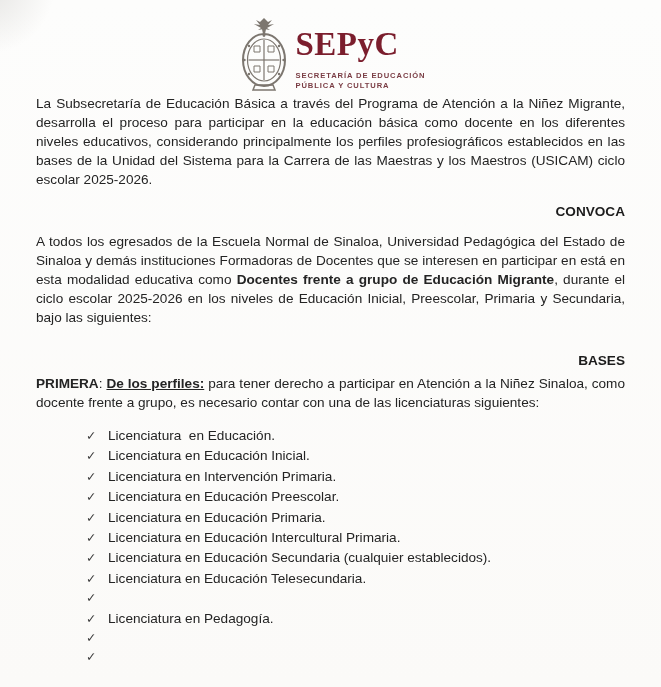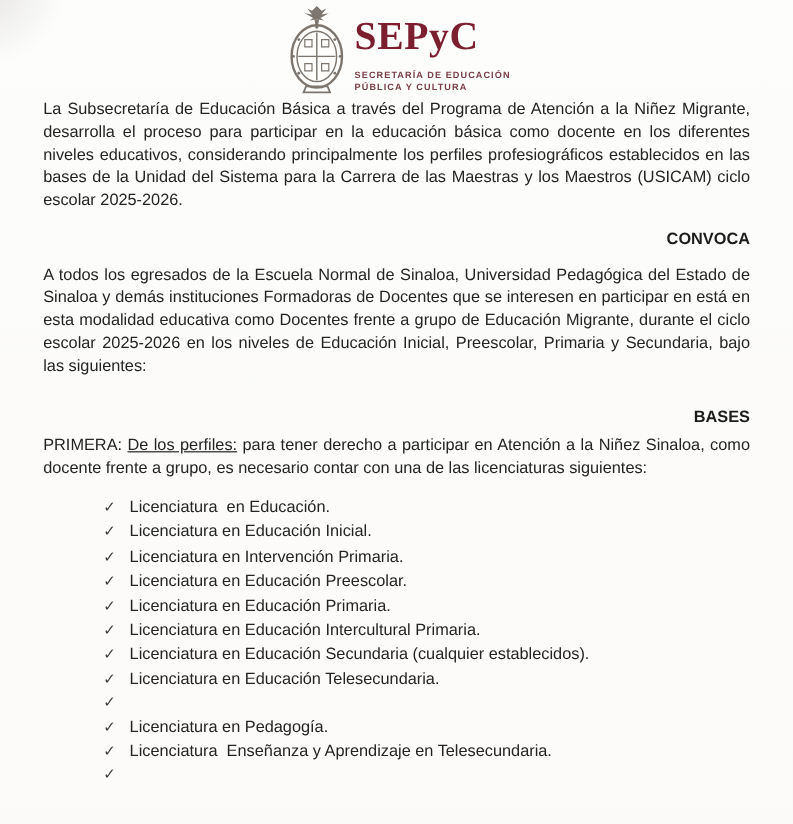--- a/index.html
+++ b/index.html
@@ -18,21 +18,21 @@
       radial-gradient(circle at -2% -2%, rgba(120,115,108,0.18) 0%, rgba(120,115,108,0.0) 7%),
       linear-gradient(180deg, #fdfdfc 0%, #fbfaf8 100%);
     box-sizing: border-box;
     color: #222;
   }
   
   .logo-block {
     display: flex;
     justify-content: center;
     align-items: flex-start;
-    padding-top: 3px;
+    padding-top: 16px;
     gap: 4px;
   }
   .emblem { flex: 0 0 auto; }
   .wordmark { margin-top: 13px; }
   .wordmark .acronym {
     font-family: "Liberation Serif", serif;
     font-weight: bold;
     font-size: 33px;
     line-height: 30px;
     letter-spacing: 0.5px;
@@ -57,21 +57,21 @@
   }
   .para-intro  { }
   .heading-center {
     text-align: right;
     font-weight: bold;
     font-size: 13.6px;
     margin: 13px 0 11px 0;
     color: #1c1c1c;
   }
   .heading-bases { margin: 24px 0 4px 0; }
-  .seg-b { font-weight: normal; }
+  .seg-b { font-weight: bold; }
   .seg-u { text-decoration: underline; }
   
   .checklist {
     list-style: none;
     margin: 14px 0 0 0;
     padding: 0 0 0 50px;
   }
   .checklist li {
     display: flex;
     align-items: baseline;
@@ -169,21 +169,20 @@
         </li>
         <li>
           <span class="check-glyph">✓</span>
         </li>
         <li>
           <span class="check-glyph">✓</span>
           <span class="item-text">Licenciatura en Pedagogía.</span>
         </li>
         <li>
           <span class="check-glyph">✓</span>
-          <span class="item-text">Licenciatura  Enseñanza y Aprendizaje en Telesecundaria.</span>
         </li>
         <li>
           <span class="check-glyph">✓</span>
         </li>
       </ul>
 
   </div>
 </div>
 
 </body></html>

